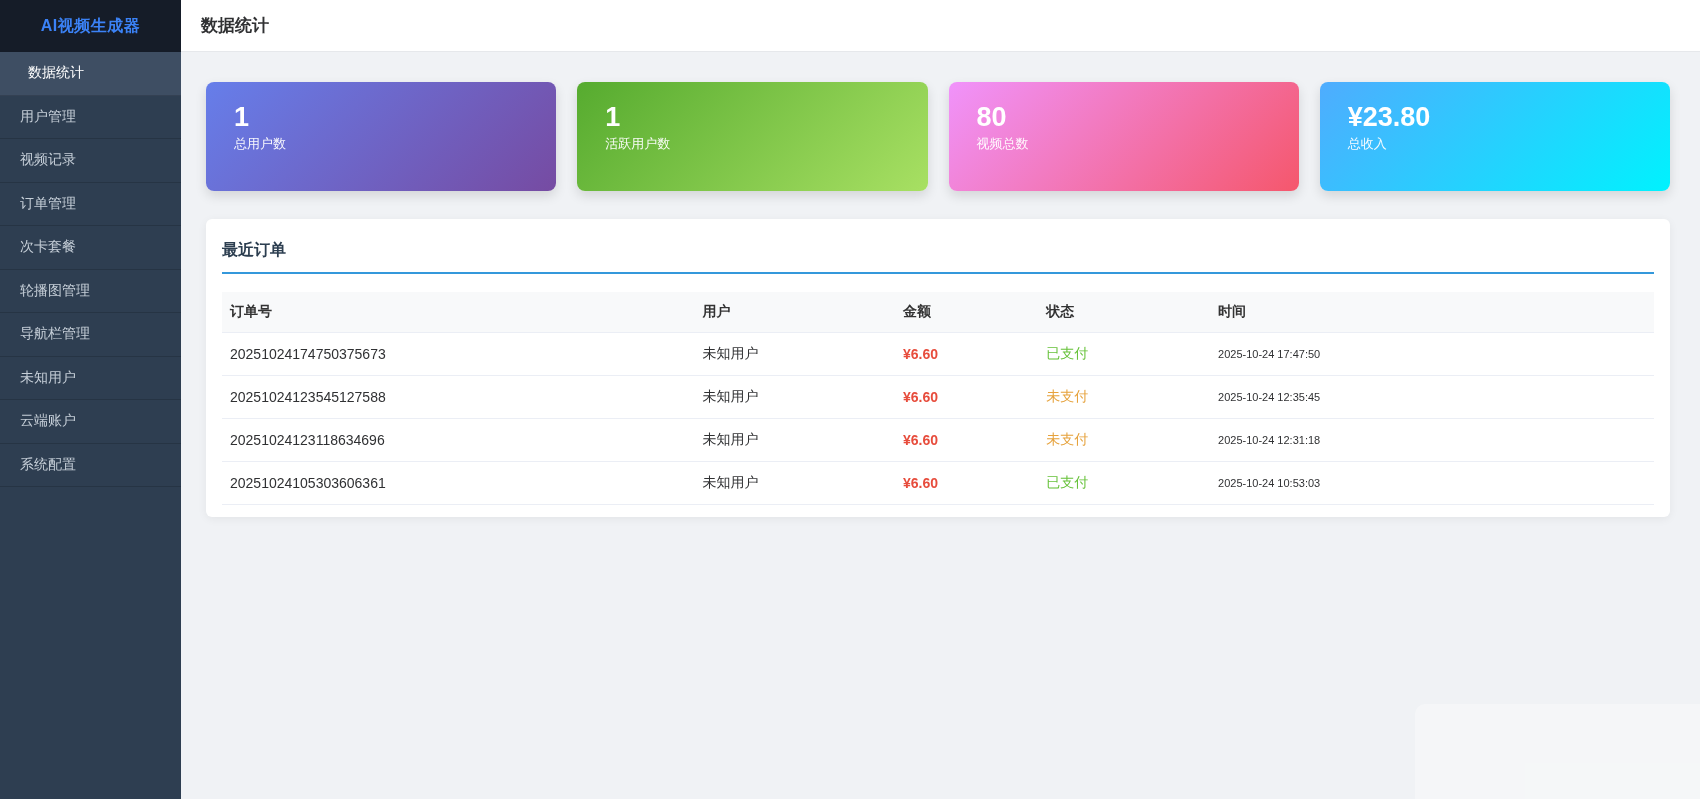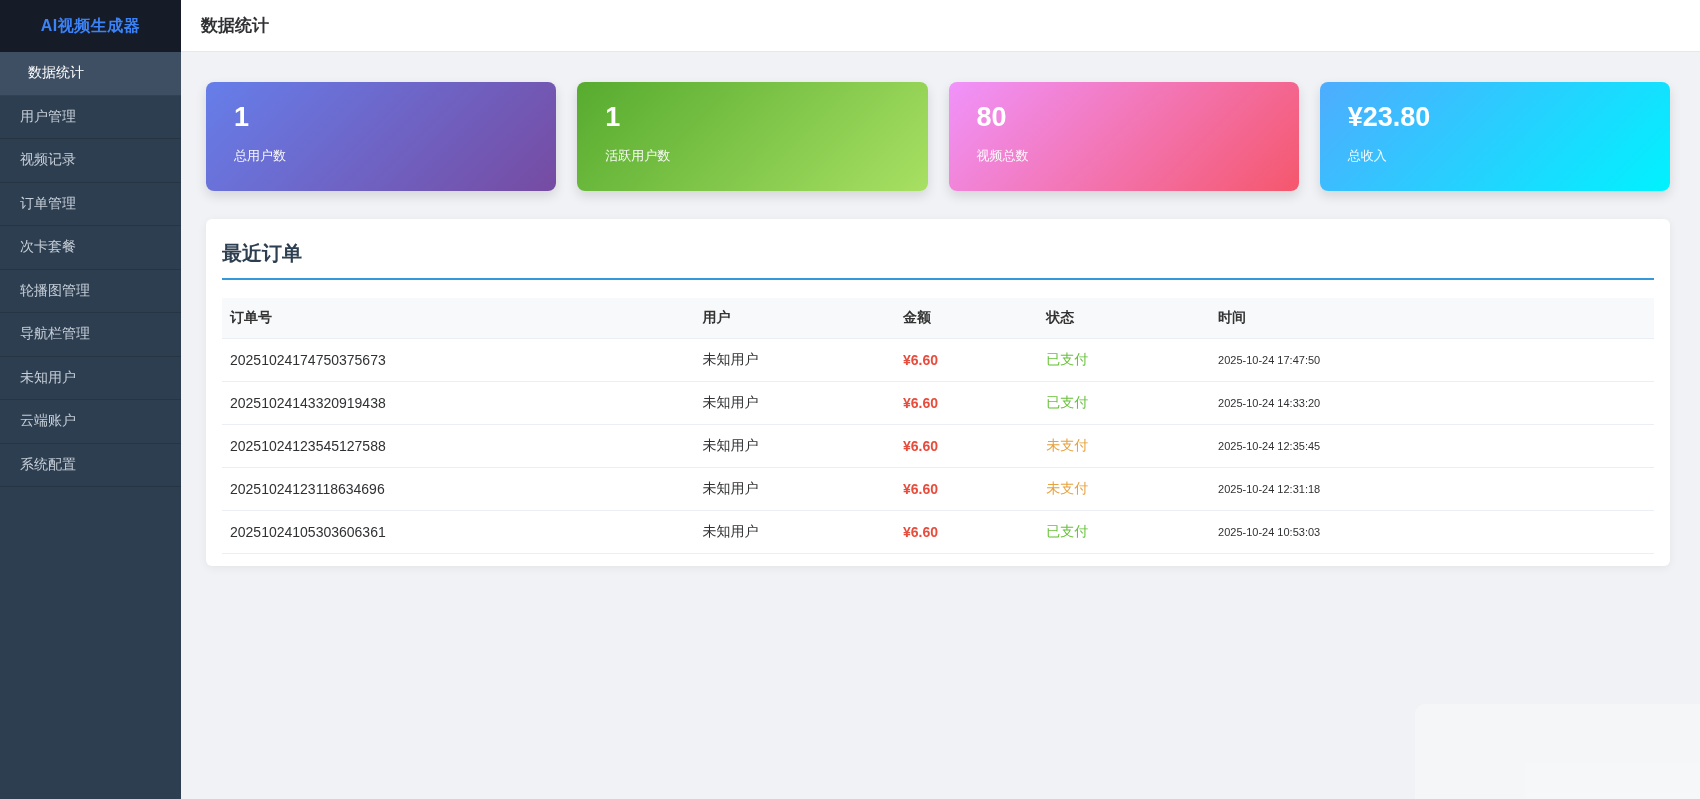--- a/index.html
+++ b/index.html
@@ -48,28 +48,28 @@
   }
   .btn svg { display: block; }
   
   .content { padding: 30px 30px 0 25px; }
   .cards { display: flex; gap: 21px; }
   .stat-card {
     flex: 1; height: 109px; border-radius: 8px; padding: 19px 28px;
     color: #fff; box-shadow: 0 5px 12px rgba(0,0,0,0.12);
   }
   .stat-value { font-size: 27px; font-weight: bold; line-height: 1.25; }
-  .stat-label { font-size: 13px; margin-top: 12px; opacity: 0.95; }
+  .stat-label { font-size: 13px; opacity: 0.95; }
   
   .panel {
     background: #fff; border-radius: 6px; margin-top: 28px;
     padding: 16px 16px 12px; box-shadow: 0 2px 10px rgba(0,0,0,0.06);
   }
   .panel-head {
-    font-size: 20px; font-weight: bold; color: #2c3e50;
+    font-size: 16px; font-weight: bold; color: #2c3e50;
     padding: 5px 0 11px; border-bottom: 2px solid #3498db;
   }
   table { width: 100%; border-collapse: collapse; margin-top: 18px; }
   thead th {
     background: #f8f9fa; text-align: left; font-weight: 600;
     padding: 11px 8px; font-size: 14px; color: #333;
     border-bottom: 1px solid #ebeef5;
   }
   tbody td {
     padding: 12px 8px; font-size: 14px; color: #303133;
@@ -151,27 +151,20 @@
         </thead>
         <tbody>
           <tr>
             <td>20251024174750375673</td>
             <td>未知用户</td>
             <td><span class="amount-text" style="color: rgb(231, 76, 60);">¥6.60</span></td>
             <td><span class="status-text" style="color: rgb(103, 194, 58);">已支付</span></td>
             <td class="time-cell">2025-10-24 17:47:50</td>
           </tr>
           <tr>
-            <td>20251024143320919438</td>
-            <td>未知用户</td>
-            <td><span class="amount-text" style="color: rgb(231, 76, 60);">¥6.60</span></td>
-            <td><span class="status-text" style="color: rgb(103, 194, 58);">已支付</span></td>
-            <td class="time-cell">2025-10-24 14:33:20</td>
-          </tr>
-          <tr>
             <td>20251024123545127588</td>
             <td>未知用户</td>
             <td><span class="amount-text" style="color: rgb(231, 76, 60);">¥6.60</span></td>
             <td><span class="status-text" style="color: rgb(230, 162, 60);">未支付</span></td>
             <td class="time-cell">2025-10-24 12:35:45</td>
           </tr>
           <tr>
             <td>20251024123118634696</td>
             <td>未知用户</td>
             <td><span class="amount-text" style="color: rgb(231, 76, 60);">¥6.60</span></td>

